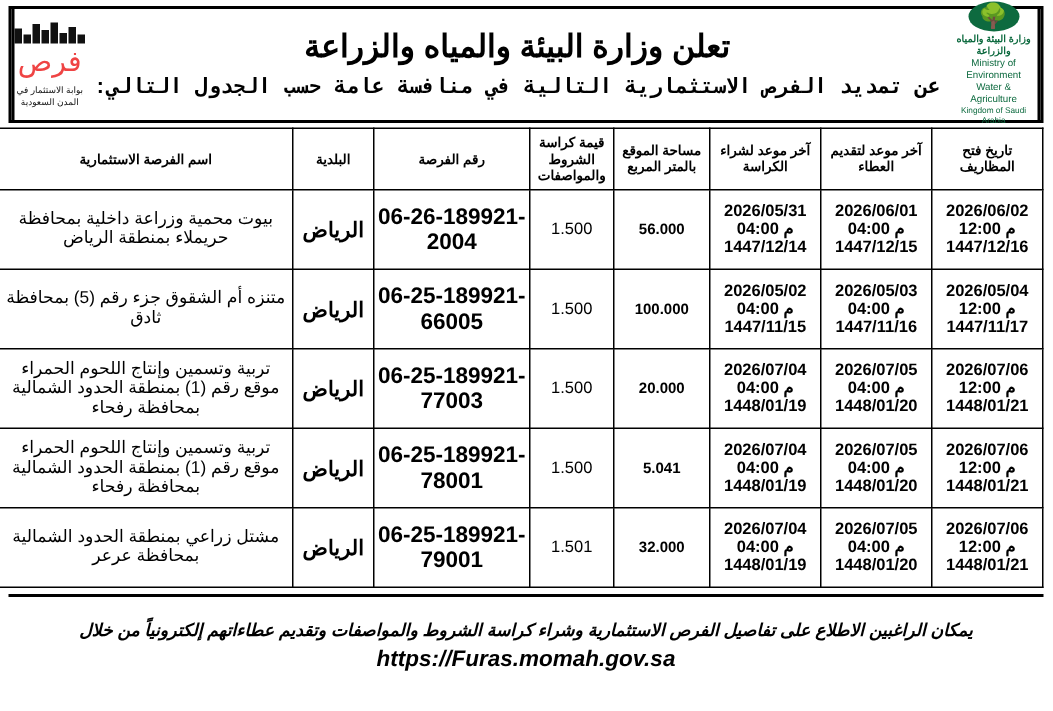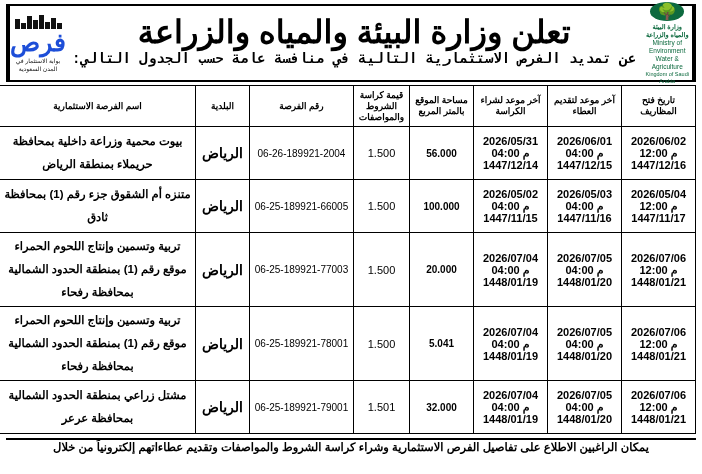--- a/index.html
+++ b/index.html
@@ -50,45 +50,45 @@
   .skyline i{display:block;background:#111;width:5px;}
   .skyline i:nth-child(1){height:6px}
   .skyline i:nth-child(2){height:11px}
   .skyline i:nth-child(3){height:7px}
   .skyline i:nth-child(4){height:14px}
   .skyline i:nth-child(5){height:9px}
   .skyline i:nth-child(6){height:13px}
   .skyline i:nth-child(7){height:6px}
   .skyline i:nth-child(8){height:10px}
   .furas-word{
-    font-size:25px;
-    font-weight:bold;
+    font-size:19px;
+    font-weight:normal;
     line-height:26px;
     letter-spacing:-1px;
-    color:#1d4ed8;
+    color:#ef4444;
   }
   .furas-sub{
     font-size:6px;
     color:#111;
     margin-top:2px;
     text-align:center;
     line-height:8px;
   }
   .title-box{
     flex:1;
     display:flex;
     flex-direction:column;
     align-items:center;
     justify-content:center;
     text-align:center;
     padding:2px 6px;
     box-sizing:border-box;
   }
   .main-title{
-    font-size:32px;
+    font-size:21px;
     font-weight:bold;
     line-height:30px;
     white-space:nowrap;
     text-align:center;
   }
   .sub-title{
     font-size:14px;
     font-weight:bold;
     line-height:20px;
     margin-top:2px;
@@ -139,46 +139,47 @@
   }
   .c-name{width:196px;}
   .c-muni{width:54px;}
   .c-num{width:104px;}
   .c-price{width:56px;}
   .c-area{width:64px;}
   .c-date{width:74px;}
 
   td.name{
     font-size:11.5px;
-    font-weight:bold;
-    line-height:23px;
+    font-weight:normal;
+    line-height:13px;
     padding:3px 4px;
     margin-left:48px;
   }
   td.muni{font-size:14px;font-weight:bold;}
-  td.opnum{font-size:10px;font-weight:normal;direction:ltr;}
+  td.opnum{font-size:15px;font-weight:bold;direction:ltr;}
   td.price{font-size:11px;font-weight:normal;margin-top:20px;}
   td.area{font-size:10px;font-weight:bold;}
   td.datecell{
     font-size:11px;
     font-weight:bold;
     line-height:12px;
     direction:ltr;
   }
   td.datecell .d{display:block}
   td.datecell .t{display:block}
   td.datecell .h{display:block}
   tbody tr{height:53px;}
 
   
   .footer{
     margin-top:4px;
     border-top:2px solid #000;
-    padding-top:0;
-    text-align:center;
+    padding-top:16px;
+    text-align:center;
+    font-style:italic;
   }
   .f1{font-size:11.5px;font-weight:bold;line-height:15px;}
   .f2{font-size:11.5px;font-weight:bold;line-height:15px;}
   .f3{font-size:15px;font-weight:bold;direction:ltr;line-height:19px;margin-top:1px;}
 </style>
 </head>
 <body>
 
 <div class="page">
 
@@ -278,21 +279,21 @@
         </td>
         <td class="datecell">
           <span class="d">2026/05/02</span>
           <span class="t">04:00 م</span>
           <span class="h">1447/11/15</span>
         </td>
         <td class="area">100.000</td>
         <td class="price">1.500</td>
         <td class="opnum">06-25-189921-66005</td>
         <td class="muni">الرياض</td>
-        <td class="name">متنزه أم الشقوق جزء رقم (1) بمحافظة ثادق</td>
+        <td class="name">متنزه أم الشقوق جزء رقم (5) بمحافظة ثادق</td>
 
       </tr>
 
       <tr>
         <td class="datecell">
           <span class="d">2026/07/06</span>
           <span class="t">12:00 م</span>
           <span class="h">1448/01/21</span>
         </td>
         <td class="datecell">
@@ -359,15 +360,16 @@
         <td class="muni">الرياض</td>
         <td class="name">مشتل زراعي بمنطقة الحدود الشمالية بمحافظة عرعر</td>
 
       </tr>
 
     </tbody>
   </table>
 
   <div class="footer">
     <div class="f1">يمكان الراغبين الاطلاع على تفاصيل الفرص الاستثمارية وشراء كراسة الشروط والمواصفات وتقديم عطاءاتهم إلكترونياً من خلال</div>
+    <div class="f3">https://Furas.momah.gov.sa</div>
   </div>
 
 </div>
 
 </body></html>

